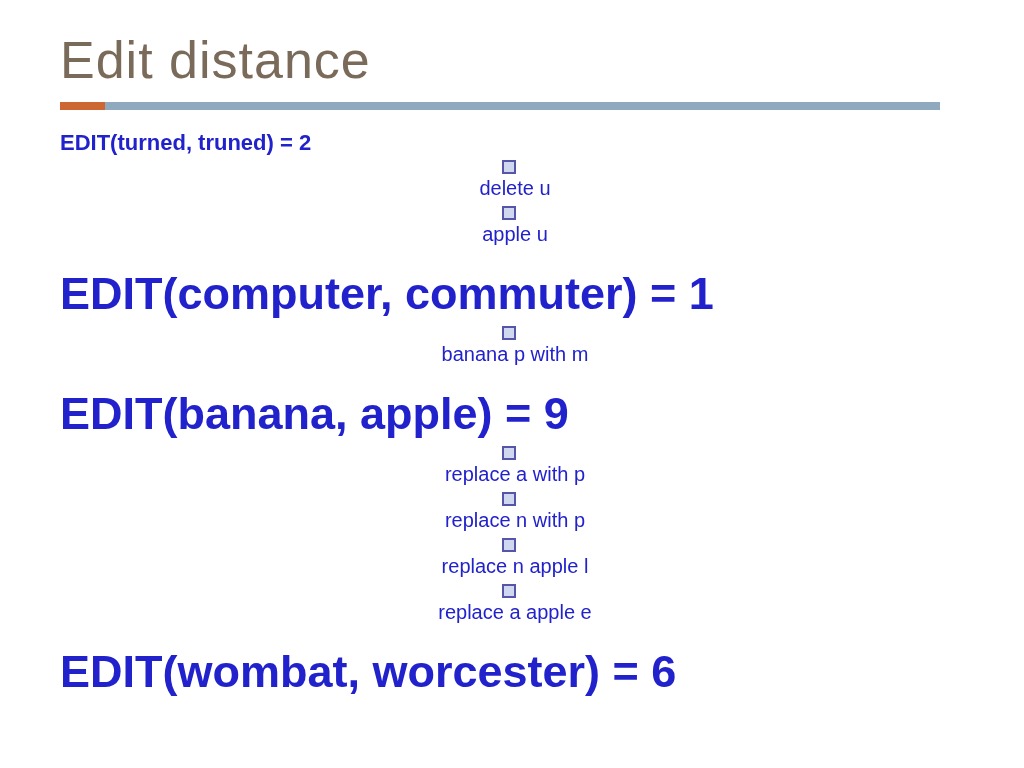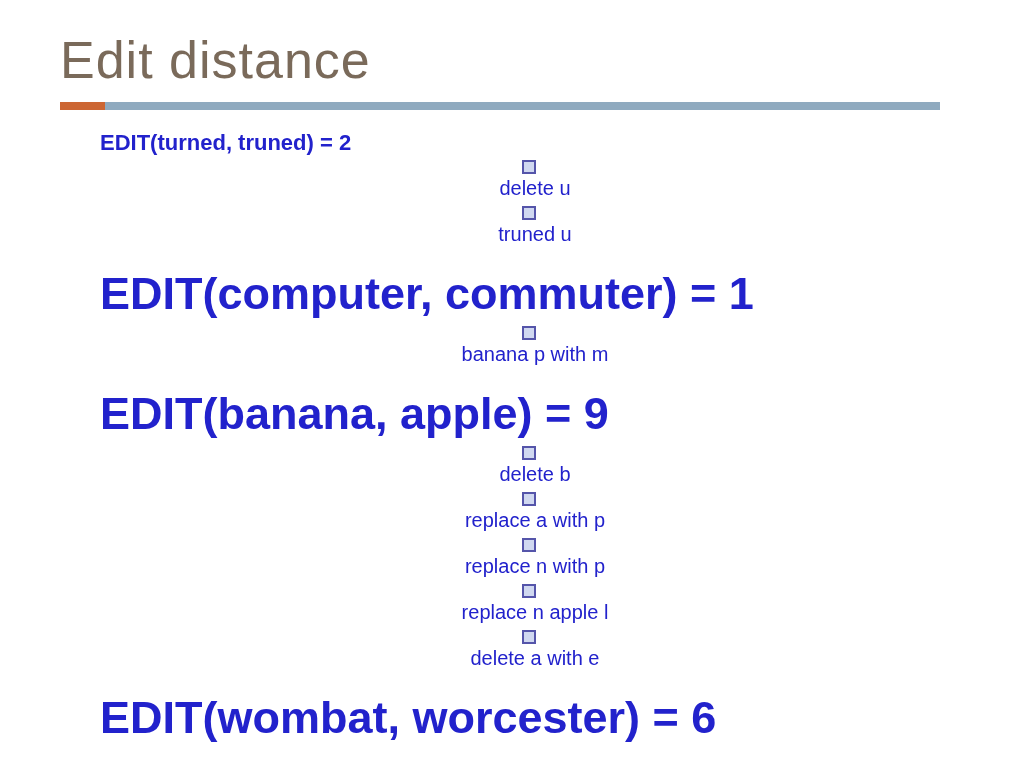--- a/index.html
+++ b/index.html
@@ -52,21 +52,20 @@
       height: 8px;
       background: #8faabf;
     }
 
     .content-area {
       padding: 20px 60px 0 60px;
     }
 
     .section {
       margin-bottom: 20px;
-      margin-left: 40px;
     }
 
     .section-title-large {
       font-size: 45px;
       font-weight: bold;
       color: #2222cc;
       margin-bottom: 6px;
     }
 
     .bullet-list {
@@ -117,57 +116,53 @@
 
     <div class="section">
       <div class="section-title-small">EDIT(turned, truned) = 2</div>
       <ul class="bullet-list">
         <li>
           <span class="bullet-icon"></span>
           <span>delete u</span>
         </li>
         <li>
           <span class="bullet-icon"></span>
-          <span>truned u</span>
+          <span>apple u</span>
         </li>
       </ul>
     </div>
 
     <div class="section">
       <div class="section-title-large">EDIT(computer, commuter) = 1</div>
       <ul class="bullet-list">
         <li>
           <span class="bullet-icon"></span>
           <span>banana p with m</span>
         </li>
       </ul>
     </div>
 
     <div class="section">
       <div class="section-title-large">EDIT(banana, apple) = 9</div>
       <ul class="bullet-list">
         <li>
           <span class="bullet-icon"></span>
-          <span>delete b</span>
-        </li>
-        <li>
-          <span class="bullet-icon"></span>
           <span>replace a with p</span>
         </li>
         <li>
           <span class="bullet-icon"></span>
           <span>replace n with p</span>
         </li>
         <li>
           <span class="bullet-icon"></span>
           <span>replace n apple l</span>
         </li>
         <li>
           <span class="bullet-icon"></span>
-          <span>delete a with e</span>
+          <span>replace a apple e</span>
         </li>
       </ul>
     </div>
 
     <div class="section">
       <div class="section-title-large">EDIT(wombat, worcester) = 6</div>
     </div>
 
   </div>
 </div>

